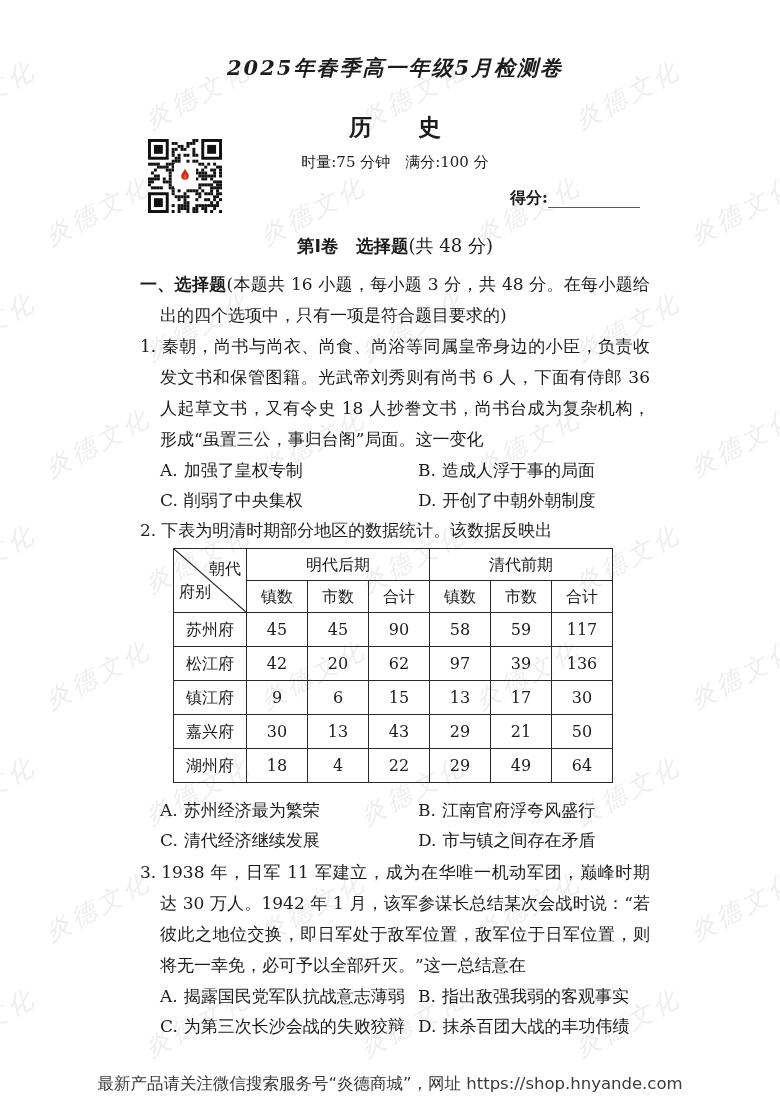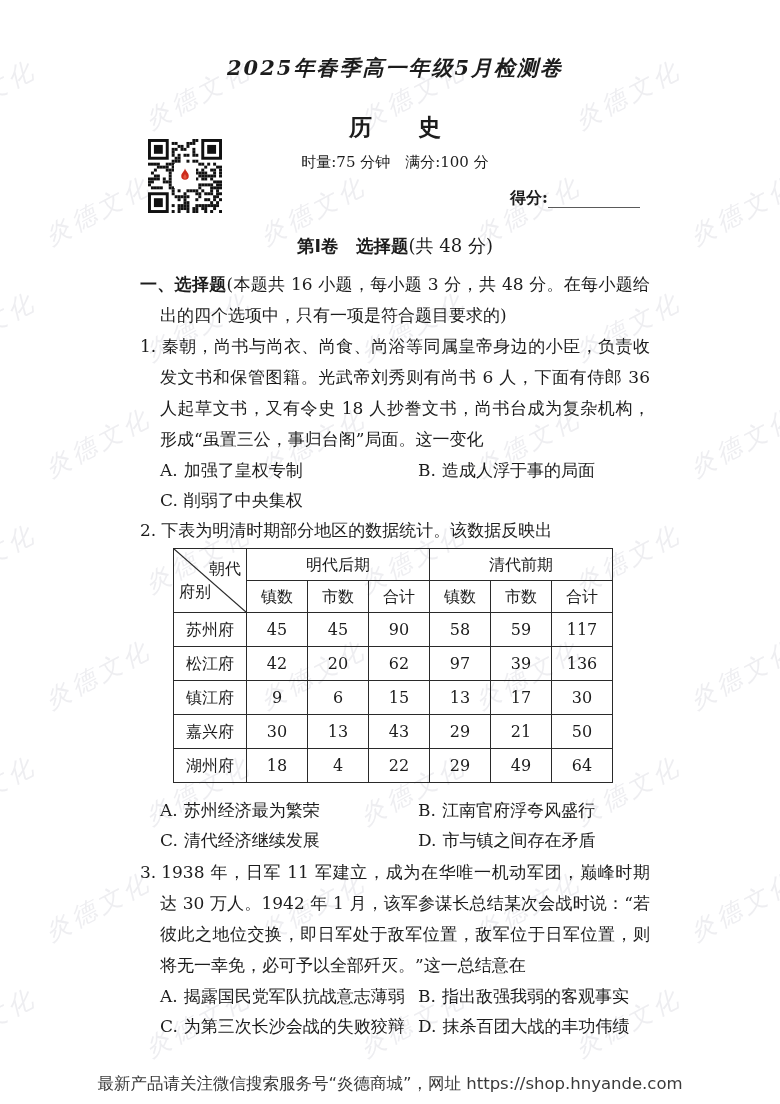--- a/index.html
+++ b/index.html
@@ -328,20 +328,21 @@
       <div class="q-stem">
         <span class="q-num">1.</span><span>秦朝，尚书与尚衣、尚食、尚浴等同属皇帝身边的小臣，负责收发文书和保管图籍。光武帝刘秀则有尚书 6 人，下面有侍郎 36 人起草文书，又有令史 18 人抄誊文书，尚书台成为复杂机构，形成“虽置三公，事归台阁”局面。这一变化</span>
       </div>
       <div class="q-options">
         <div class="opt-row">
           <div class="opt"><span class="opt-label">A.</span><span>加强了皇权专制</span></div>
           <div class="opt last"><span class="opt-label">B.</span><span>造成人浮于事的局面</span></div>
         </div>
         <div class="opt-row">
           <div class="opt"><span class="opt-label">C.</span><span>削弱了中央集权</span></div>
+          <div class="opt last"><span class="opt-label">D.</span><span>开创了中朝外朝制度</span></div>
         </div>
       </div>
     </div>
 
     <div class="question">
       <div class="q-stem">
         <span class="q-num">2.</span><span>下表为明清时期部分地区的数据统计。该数据反映出</span>
       </div>
 
       <table class="data-table">

